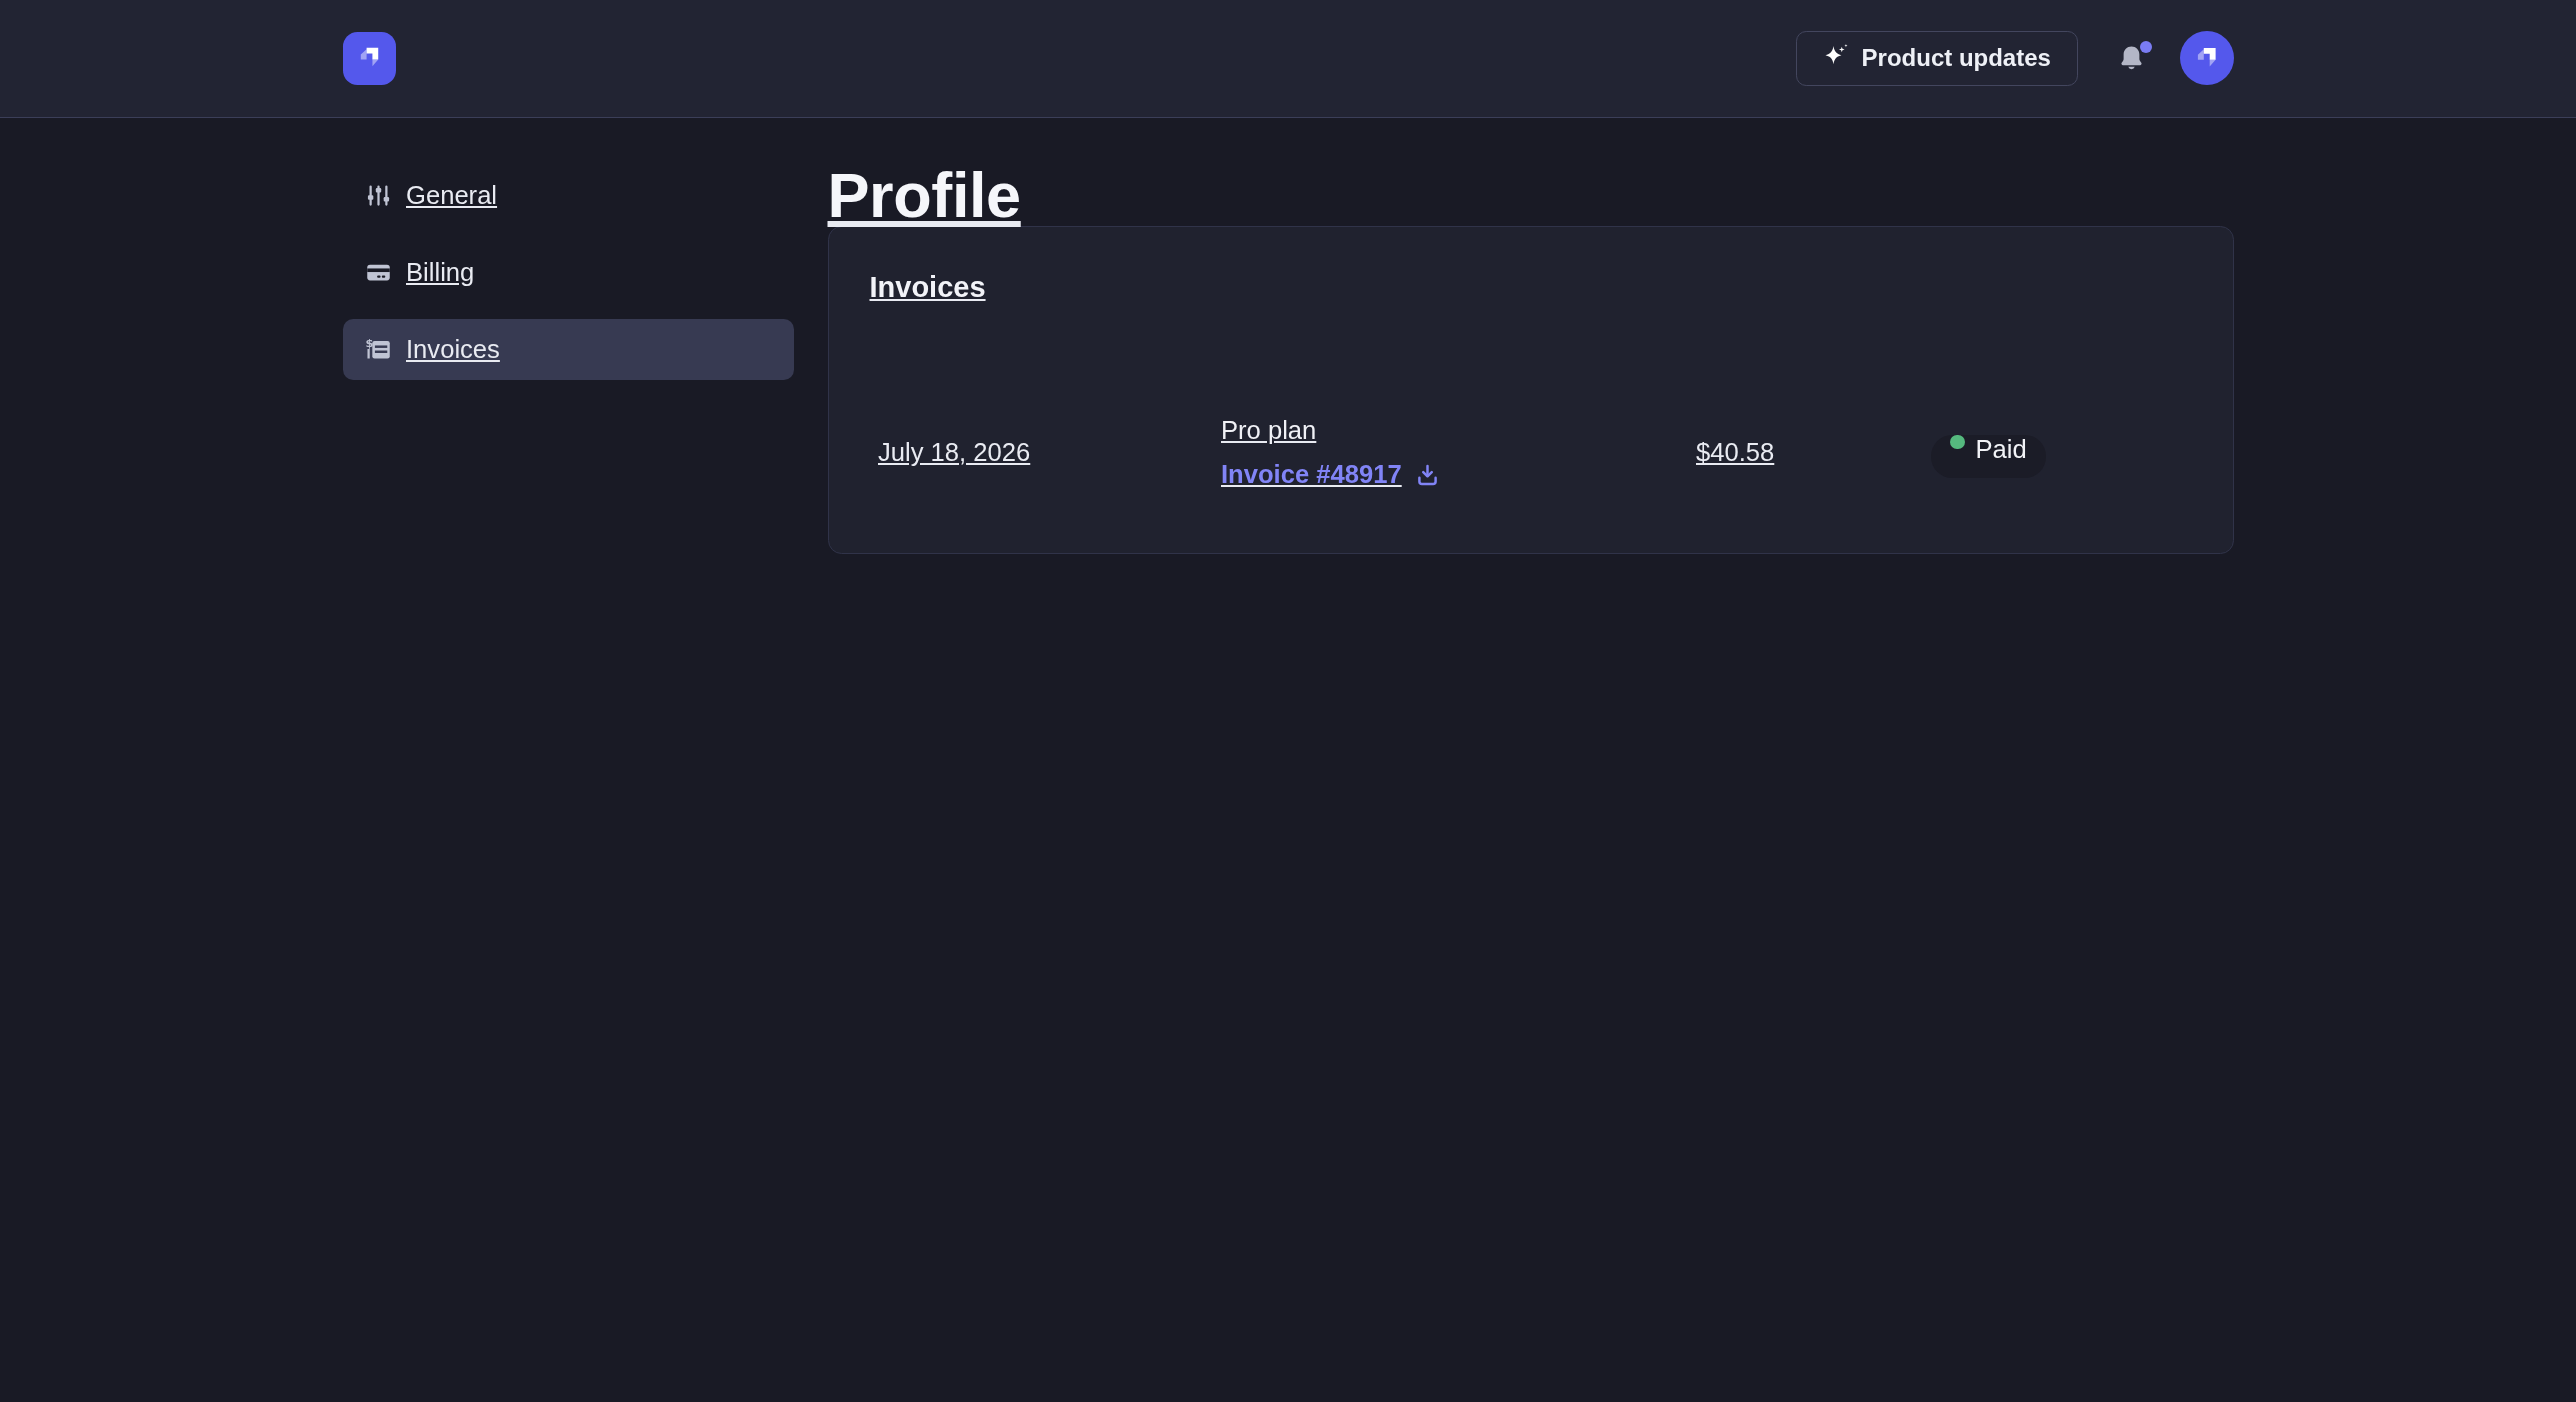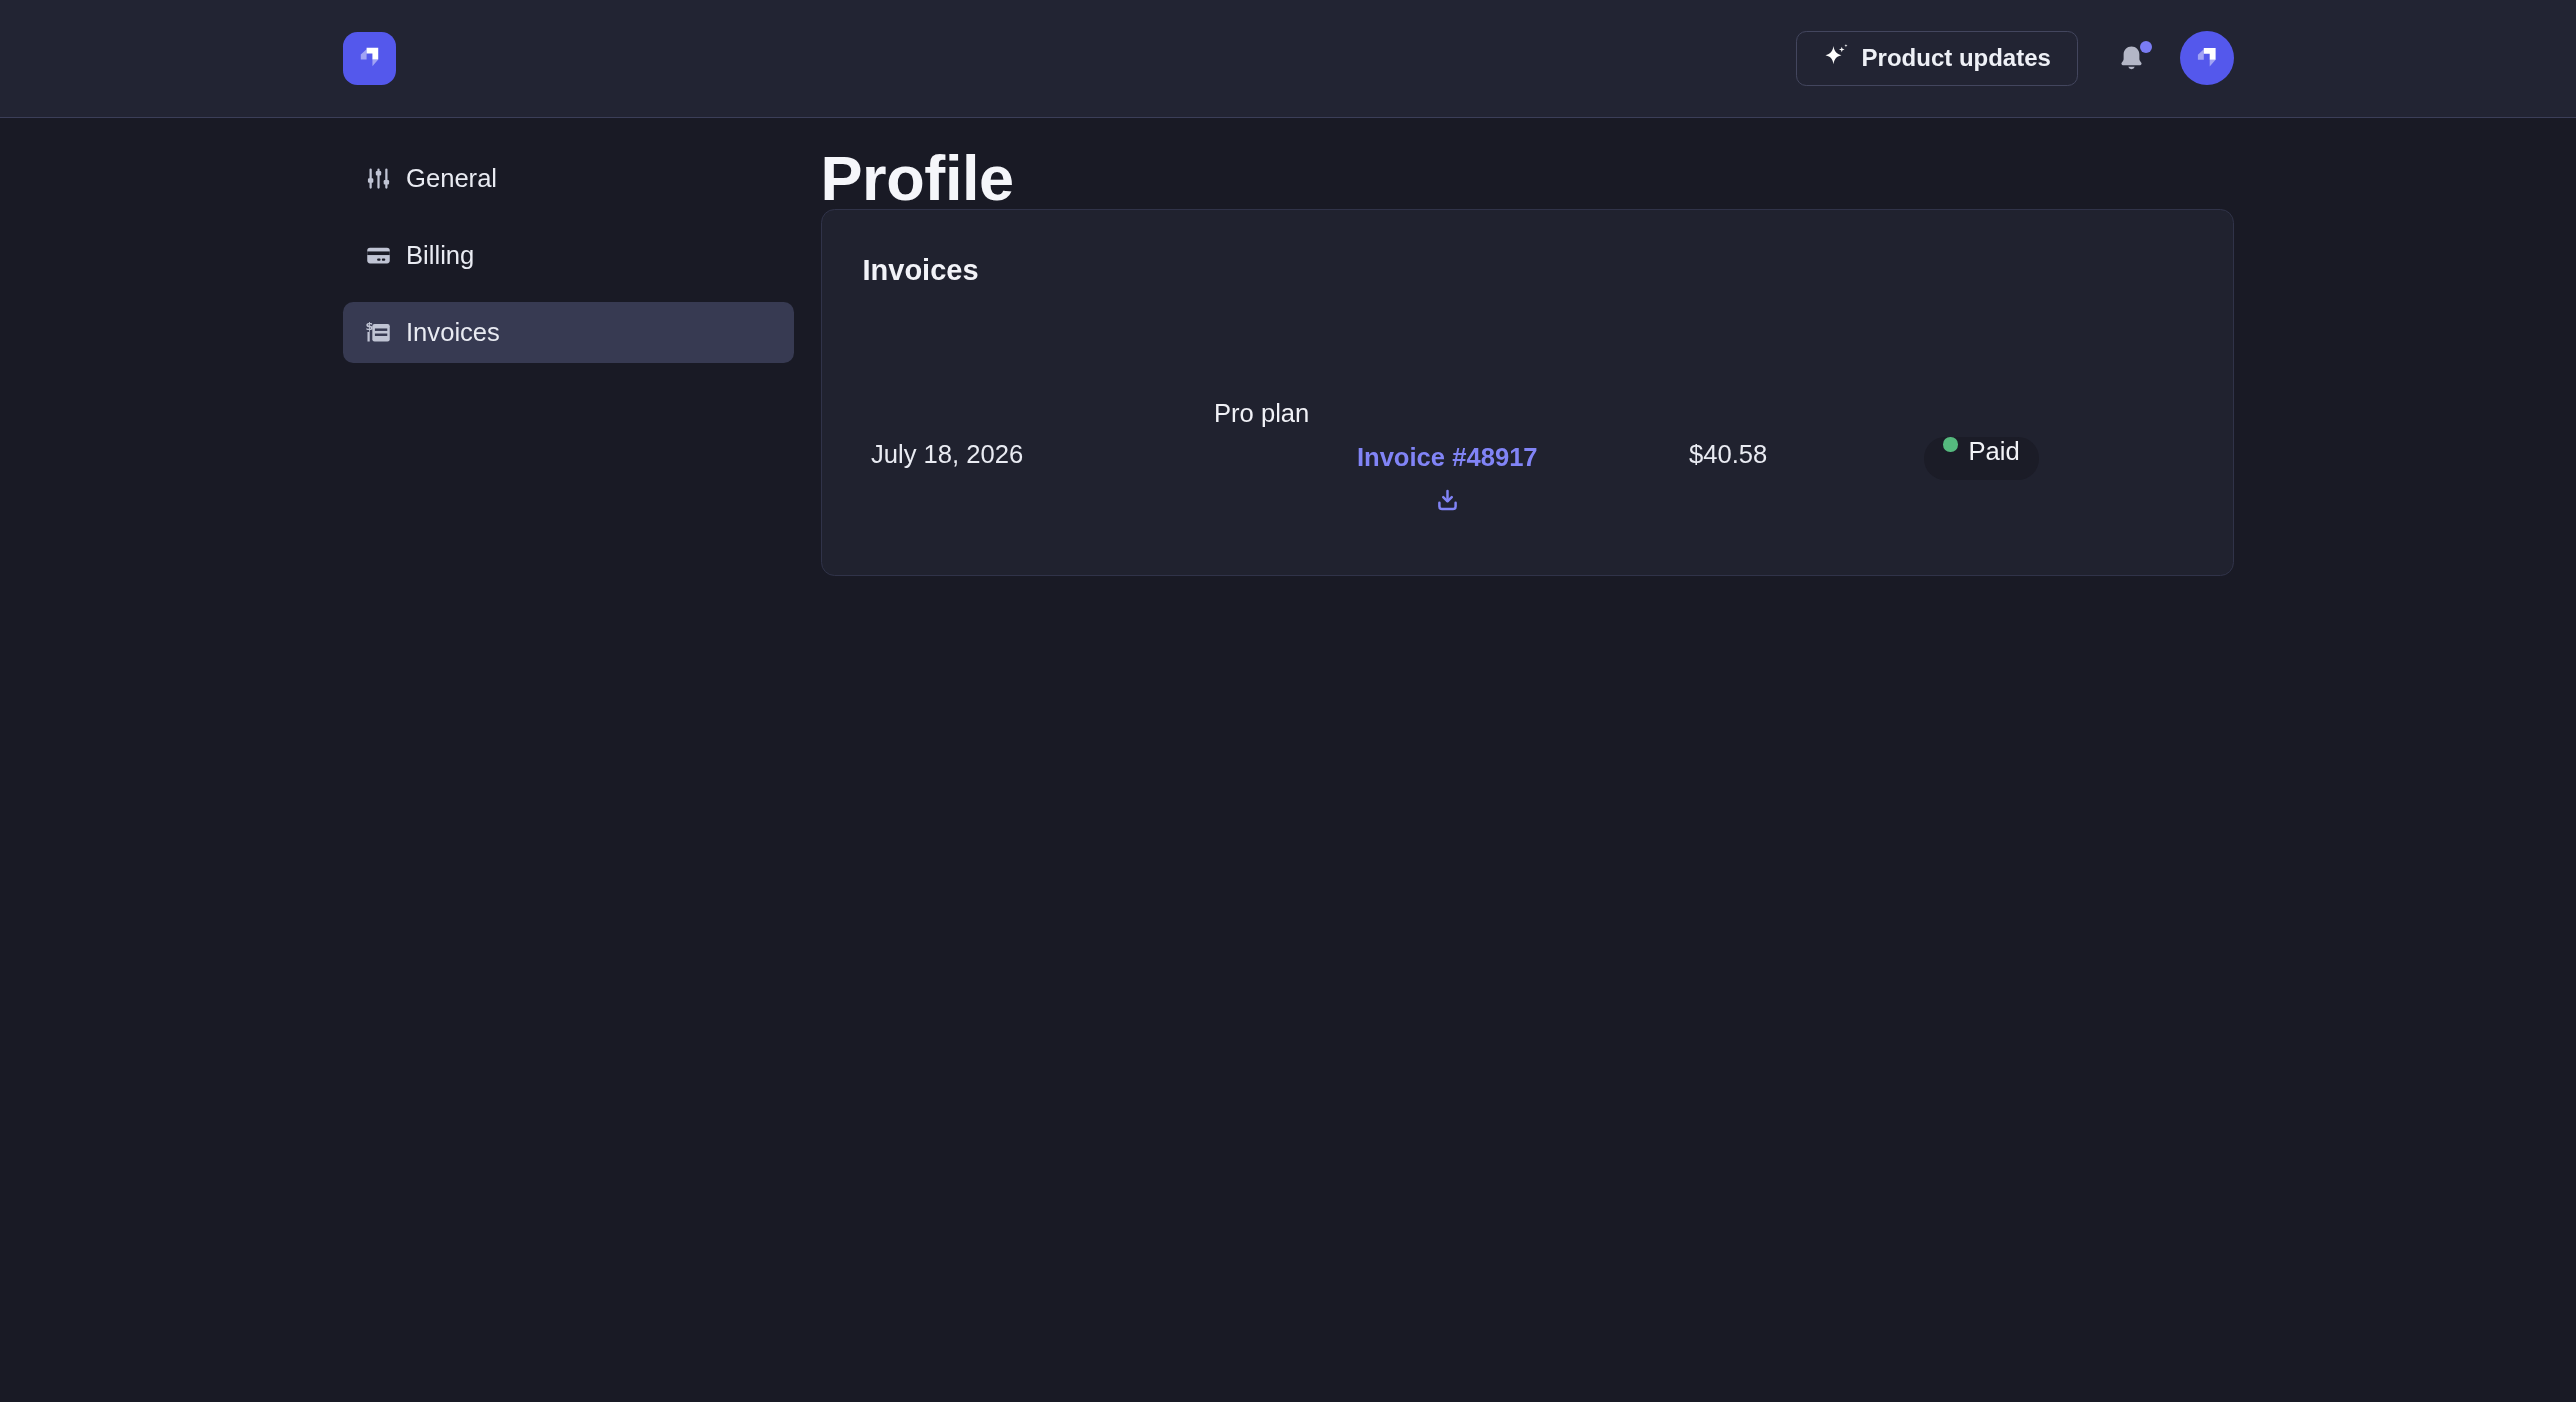--- a/index.html
+++ b/index.html
@@ -48,21 +48,21 @@
     background: #7a7cf3;
   }
   .avatar {
     width: 54px; height: 54px; border-radius: 50%;
     background: #5458ec;
     display: flex; align-items: center; justify-content: center;
     cursor: pointer;
   }
 
   
-  .content { display: flex; gap: 27px; padding-top: 30px; }
+  .content { display: flex; gap: 34px; padding-top: 47px; text-decoration: underline; }
 
   
   .sidebar { width: 451px; flex: none; }
   .side-item {
     height: 61px; margin-bottom: 16px;
     display: flex; align-items: center; gap: 14.5px;
     padding-left: 22px; border-radius: 10.2px;
     font-size: 25.6px; font-weight: 500; color: #e9ebf2;
     cursor: pointer;
   }
@@ -91,21 +91,21 @@
     border-bottom: 1.7px solid #2c2f43;
   }
   .th {
     font-size: 20.4px; line-height: 22px; font-weight: 700;
     letter-spacing: 0.9px; color: #8d91a5;
     padding-left: 8.5px;
   }
   .trow { padding-top: 32px; align-items: center; }
   .td { padding-left: 8.5px; font-size: 25.6px; color: #e9ebf2; }
   .item-plan { line-height: 34px; color: #f0f1f6; margin-bottom: 10px; }
-  .invoice-line { display: flex; align-items: center; gap: 12px; line-height: 34px; flex-direction: column; }
+  .invoice-line { display: flex; align-items: center; gap: 12px; line-height: 34px; }
   .invoice-link {
     color: #8184f6; font-weight: 700; font-size: 25.6px;
     text-decoration: none; cursor: pointer;
   }
   .dl-icon { width: 27px; height: 27px; display: block; cursor: pointer; }
   .badge {
     display: inline-flex; align-items: flex-start; gap: 11px;
     height: 43px; padding: 0 19px; border-radius: 21px;
     background: #1b1c27;
   }

